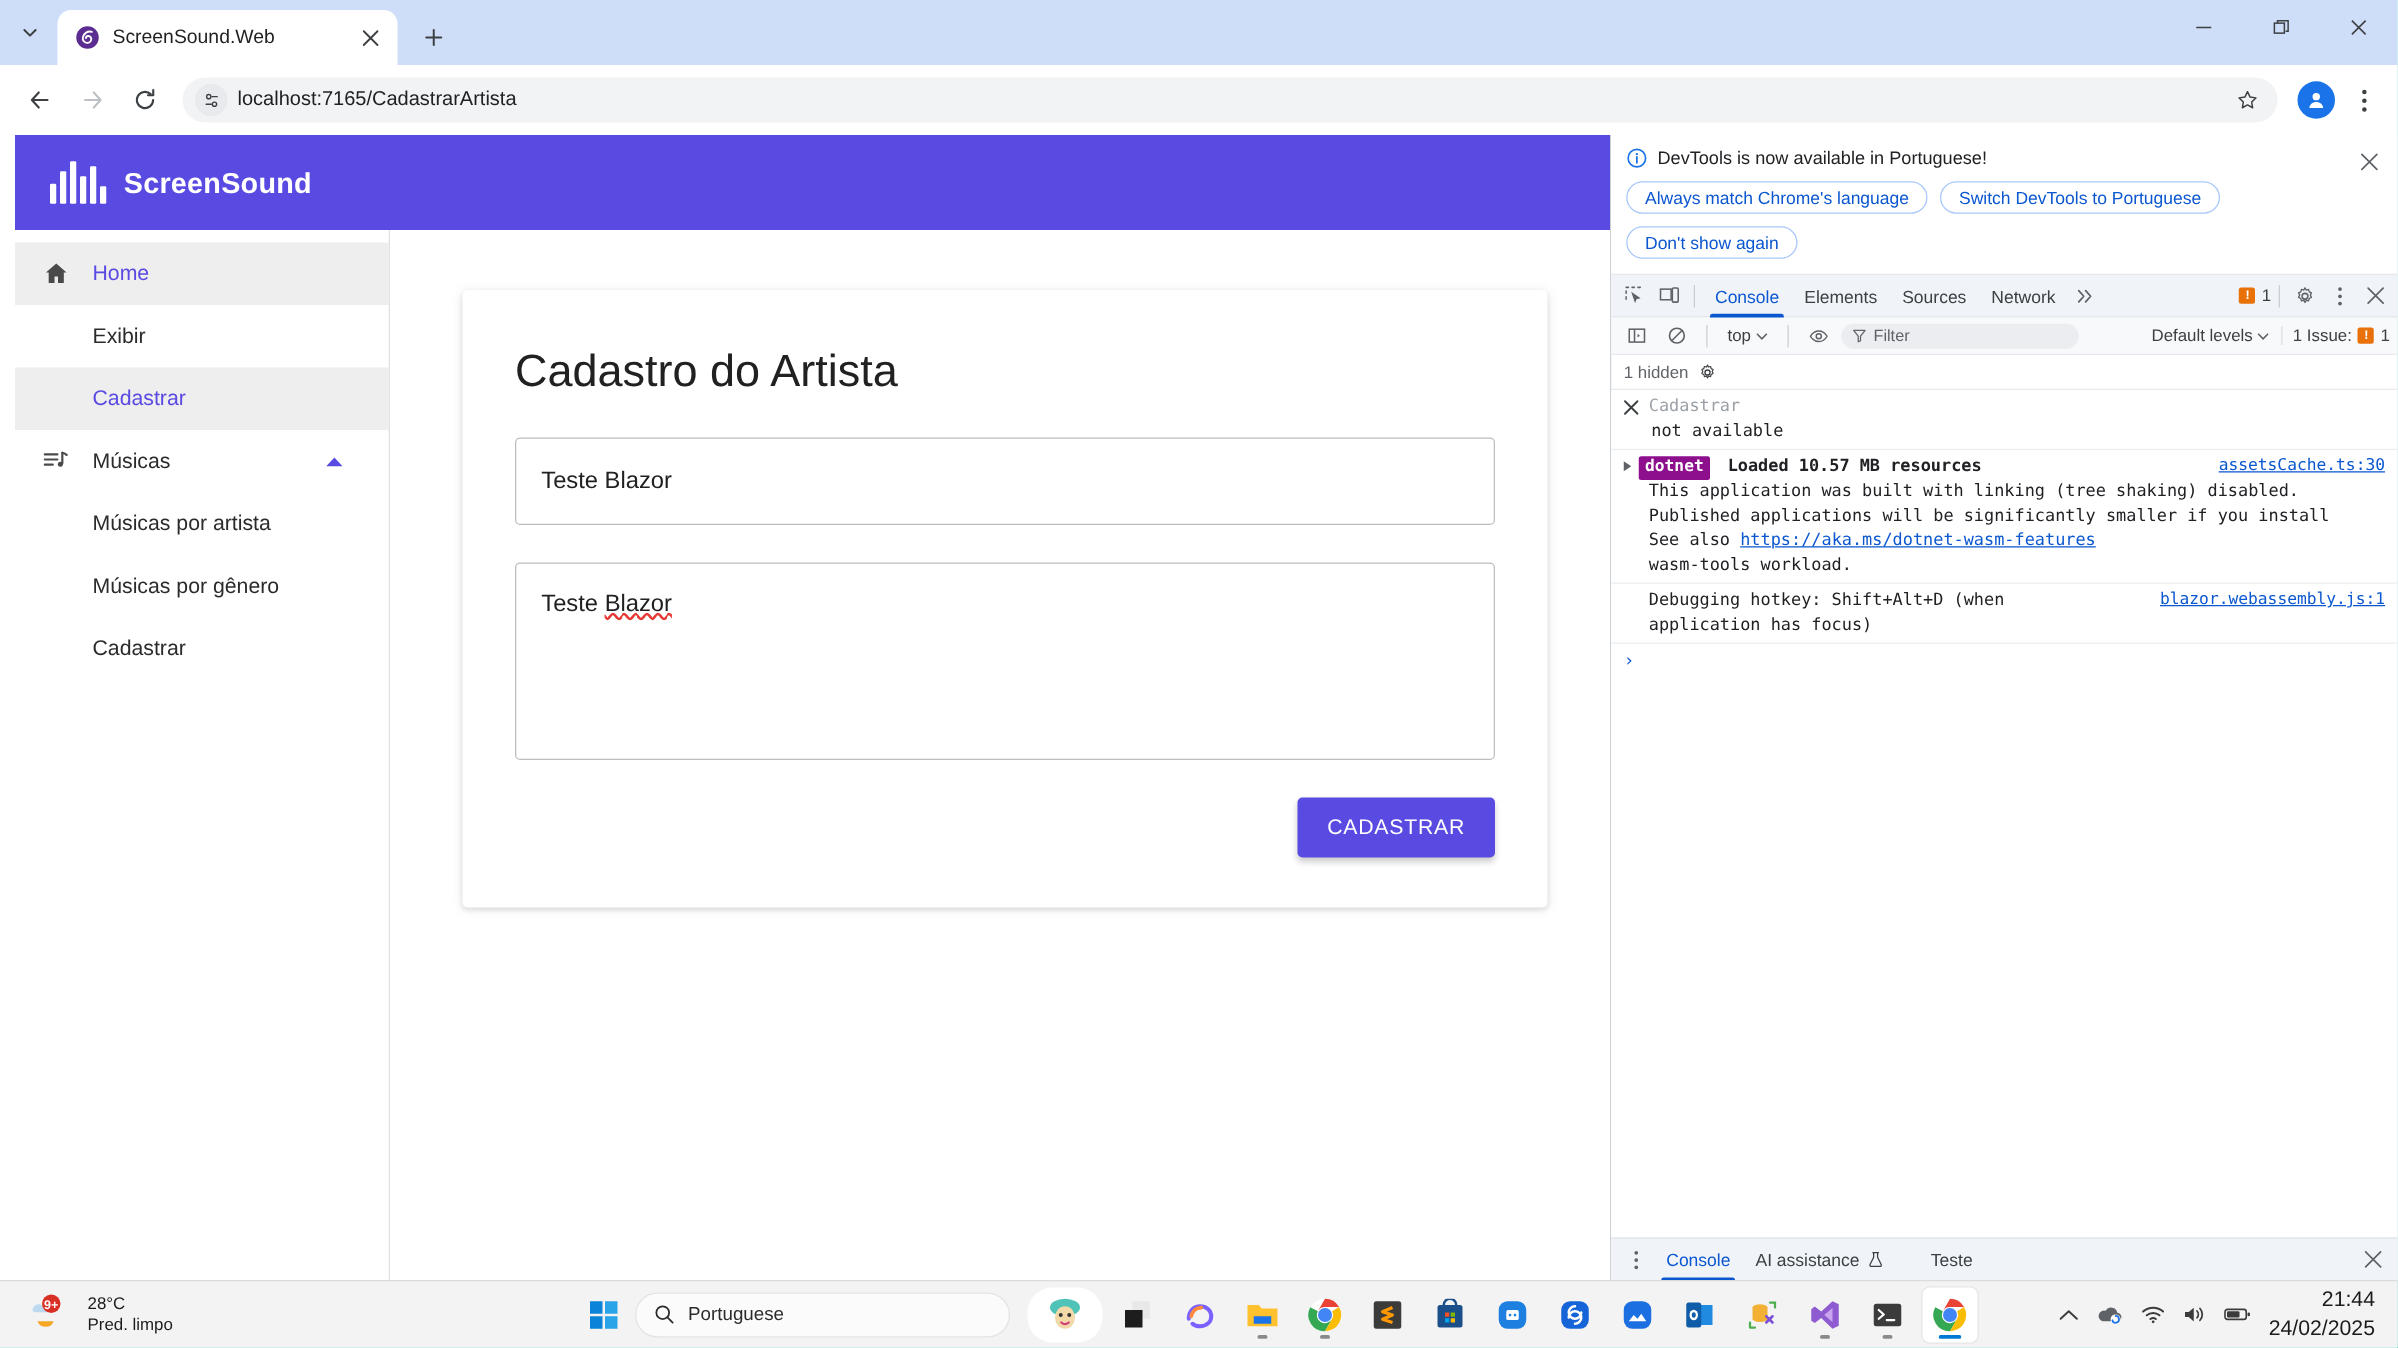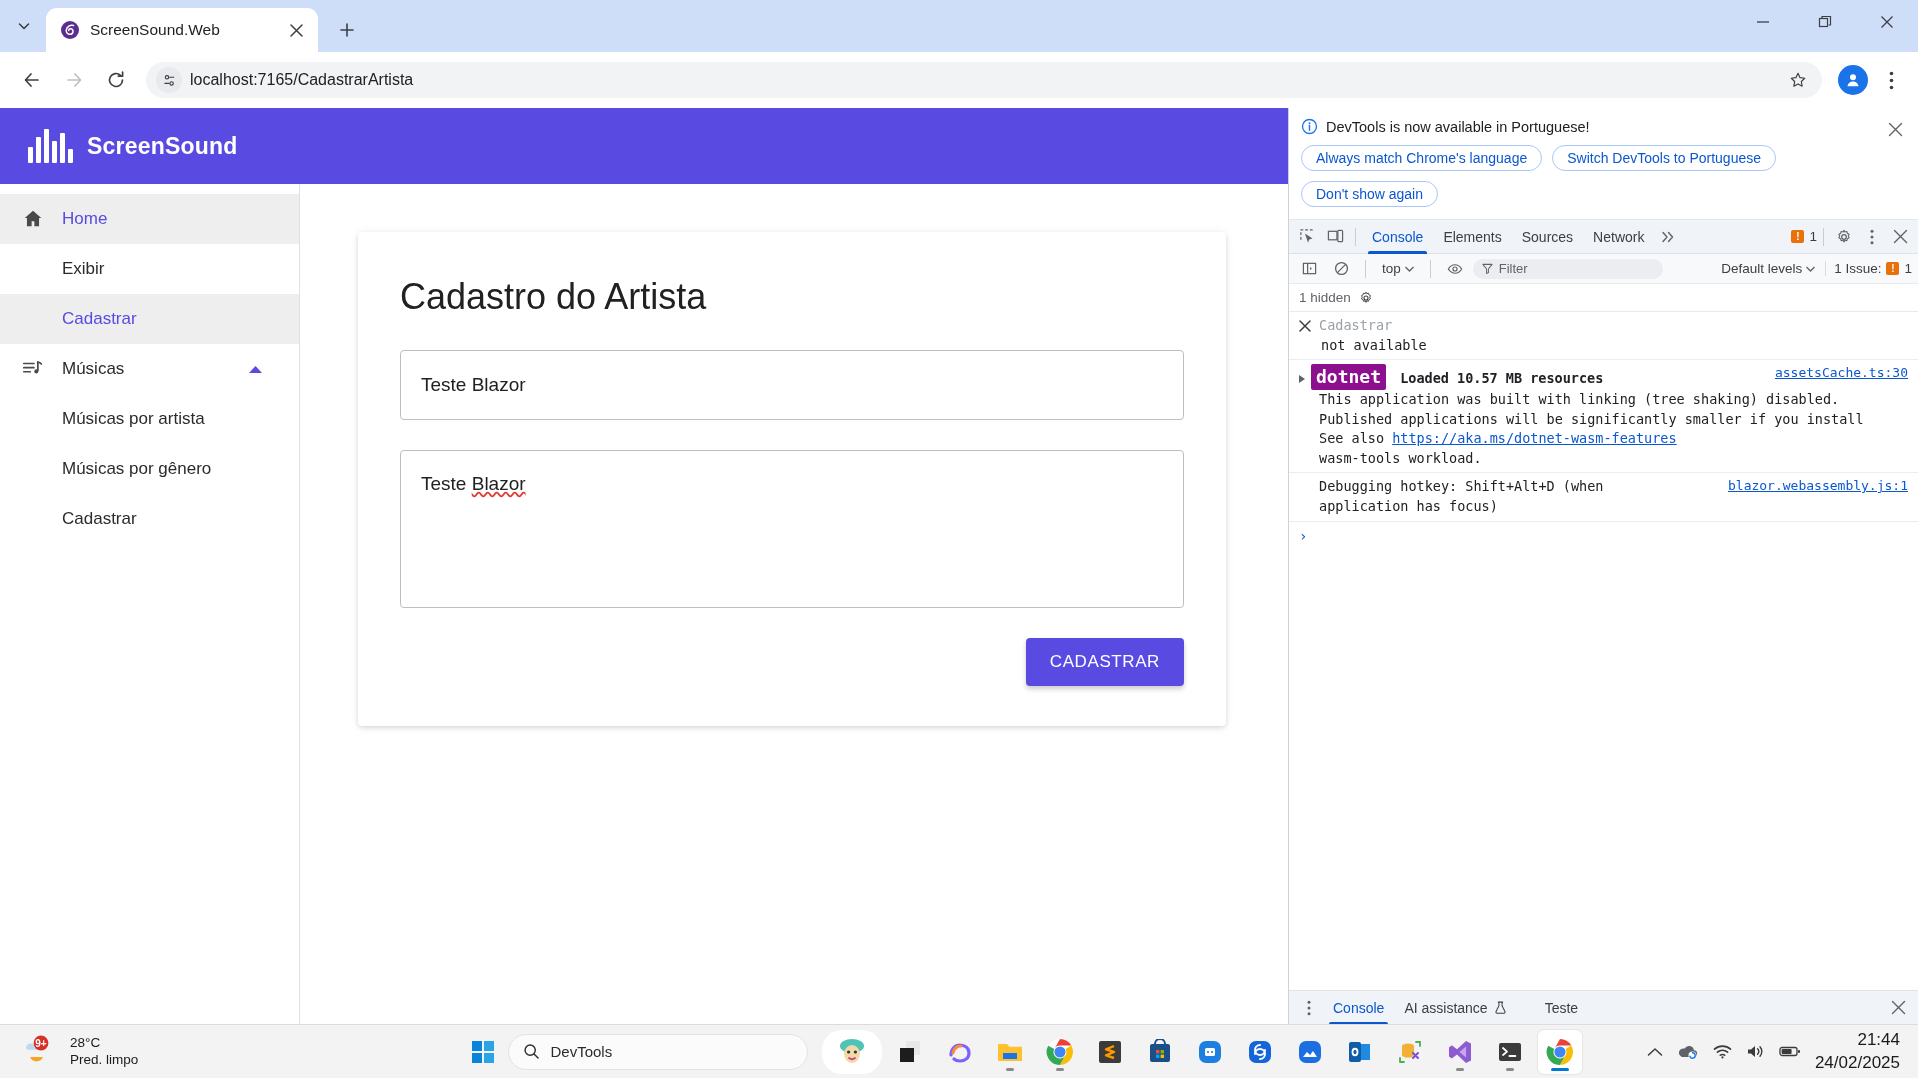--- a/index.html
+++ b/index.html
@@ -71,21 +71,21 @@
   .omni-url { flex:1; font-size: 16px; color: #202124; }
   .star { width: 36px; height: 36px; display:flex;align-items:center;justify-content:center;}
   .avatar-btn {
     width: 30px; height: 30px; border-radius: 50%; background: #1a73e8;
     display:flex;align-items:center;justify-content:center; margin: 0 6px;
   }
   .kebab { width: 30px;height:36px; display:flex;align-items:center;justify-content:center;}
 
   
   .viewport {
-    position: absolute; left: 0; top: 108px; width: 1288px; height: 916px;
+    position: absolute; left: 12px; top: 108px; width: 1288px; height: 916px;
     background: #14b8a6; overflow: hidden;
   }
   .app-header {
     height: 76px; background: #594AE2; display: flex; align-items: center;
     padding-left: 28px; gap: 14px;
   }
   .logo-bars { display:flex; align-items:flex-end; gap: 3px; height: 34px; }
   .logo-bars i {
     display:block; width: 5px; background: #fff; border-radius: 1px;
   }
@@ -201,21 +201,21 @@
     font-size: 13.5px; line-height: 1.45; position: relative;
   }
   .c-expr { display:flex; align-items:center; gap:8px; color:#9aa0a6; }
   .c-sub { padding-left: 22px; color:#202124; }
   .c-link {
     position: absolute; right: 10px; top: 4px; color: #0b57d0;
     text-decoration: underline; font-size: 13px;
   }
   .dotnet-badge {
     display:inline-block; background:#8e0f8e; color:#fff; font-weight:bold;
-    padding: 0 5px; border-radius:2px; font-size:18px;
+    padding: 0 5px; border-radius:2px; font-size:13px;
   }
   .tri {
     display:inline-block; width:0;height:0; border-left:6px solid #5f6368;
     border-top:4px solid transparent; border-bottom:4px solid transparent;
     margin-right:6px; vertical-align: middle;
   }
   .bold { font-weight: bold; }
   .a-link { color:#0b57d0; text-decoration: underline; }
   .prompt-row { padding: 6px 10px; color:#0b57d0; font-size: 14px; }
 
@@ -665,21 +665,21 @@
           <rect x="13" y="13" width="10" height="10" fill="#2aa4e8"></rect>
         </svg>
       </div>
       <div class="tb-search">
         <span>
           <svg width="17" height="17" viewBox="0 0 18 18">
               <circle cx="7.6" cy="7.6" r="5.4" stroke="#2b2b2b" stroke-width="1.5" fill="none"></circle>
               <path d="M11.6 11.6l4.4 4.4" stroke="#2b2b2b" stroke-width="1.5" stroke-linecap="round"></path>
             </svg>
         </span>
-        <span>DevTools</span>
+        <span>Portuguese</span>
       </div>
 
       <div class="tb-app pinned">
         <svg width="30" height="30" viewBox="0 0 30 30">
           <ellipse cx="15" cy="9" rx="12" ry="7" fill="#4fc3b8"></ellipse>
           <ellipse cx="15" cy="17" rx="8" ry="9" fill="#f2d9a8"></ellipse>
           <circle cx="11.6" cy="15" r="1.6" fill="#333"></circle>
             <circle cx="18.4" cy="15" r="1.6" fill="#333"></circle>
           <path d="M12 21q3 2.5 6 0" stroke="#d0417a" stroke-width="1.8" fill="none" stroke-linecap="round"></path>
         </svg>

